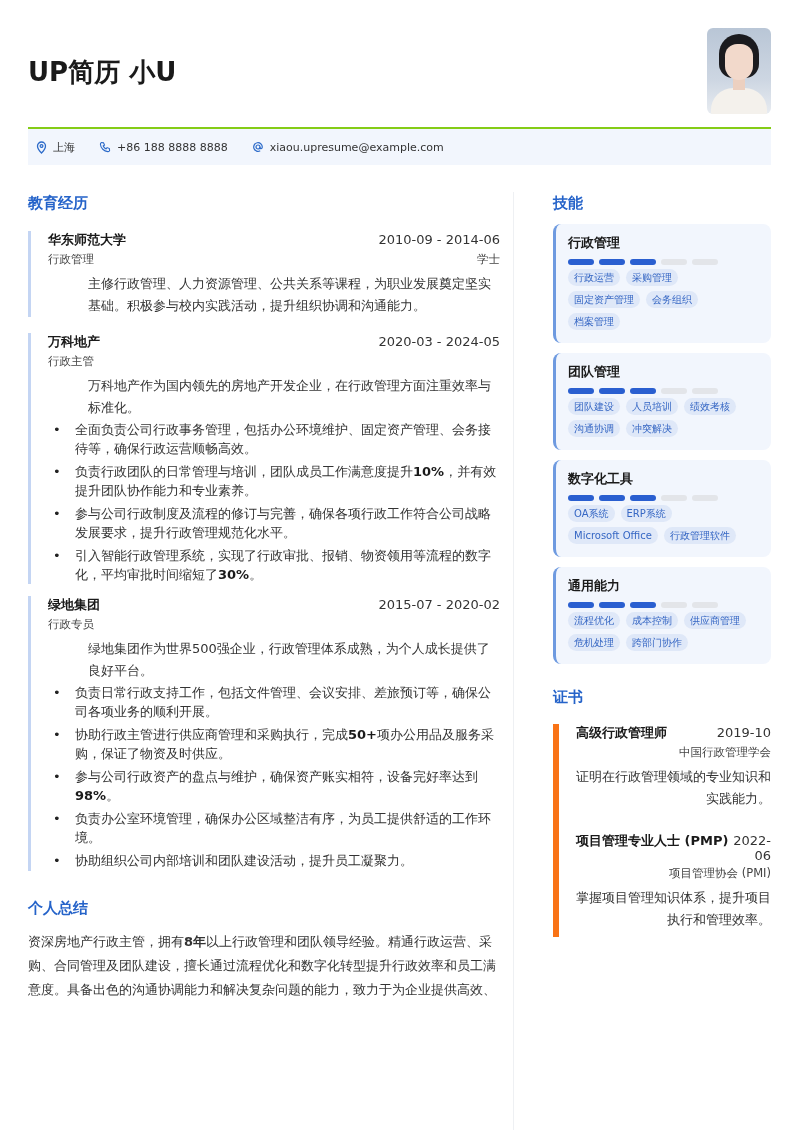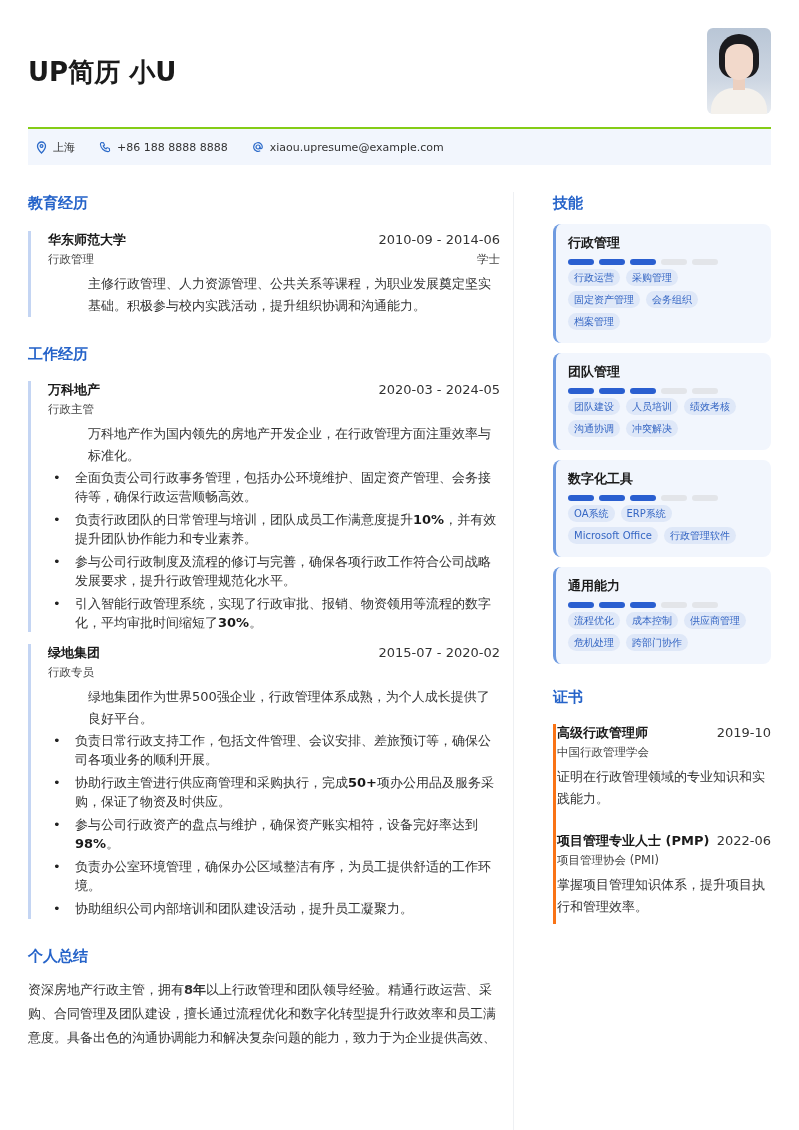--- a/index.html
+++ b/index.html
@@ -40,21 +40,21 @@
   .summary { font-size: 13px; color: #333; line-height: 24px; margin-top: 11px; }
 
   .skill-card { background: #f2f6fd; border-radius: 8px; border-left: 3px solid #6e9ae0; padding: 10px 12px 8px 12px; margin-bottom: 10px; }
   .skill-name { font-size: 13px; font-weight: bold; color: #1a1a1a; }
   .skill-bars { display: flex; margin-top: 7px; }
   .skill-bars span { width: 26px; height: 6px; border-radius: 3px; margin-right: 5px; background: #e3e5e9; }
   .skill-bars span.on { background: #2a5fd0; }
   .tags { display: flex; flex-wrap: wrap; margin-top: 4px; }
   .tag { font-size: 10px; color: #3667c4; background: #dfe8f8; border-radius: 9px; padding: 2px 6px; margin: 0 6px 5px 0; line-height: 13px; }
 
-  .cert { border-left: 3px solid #f97316; padding-left: 1px; padding-bottom: 6px; }
+  .cert { border-left: 6px solid #f97316; padding-left: 17px; padding-bottom: 6px; text-align: right; }
   .cert-head { display: flex; justify-content: space-between; align-items: baseline; }
   .cert-name { font-size: 13px; font-weight: bold; color: #1a1a1a; white-space: nowrap; }
   .cert-date { font-size: 13px; color: #333; }
   .cert-org { font-size: 11.5px; color: #444; margin-top: 3px; }
   .cert-desc { font-size: 13px; color: #333; line-height: 22px; margin-top: 6px; }
 </style>
 </head>
 <body>
 
 <div class="header">
@@ -100,21 +100,20 @@
       <span class="entry-org">华东师范大学</span>
       <span class="entry-date">2010-09 - 2014-06</span>
     </div>
     <div class="entry-sub">
       <span>行政管理</span>
       <span>学士</span>
     </div>
     <div class="entry-desc">主修行政管理、人力资源管理、公共关系等课程，为职业发展奠定坚实基础。积极参与校内实践活动，提升组织协调和沟通能力。</div>
   </div>
 
-  <div class="section-title" style="margin-top:26px;">工作经历</div>
 
   <div class="entry" style="margin-top:16px;">
     <div class="entry-head">
       <span class="entry-org">万科地产</span>
       <span class="entry-date">2020-03 - 2024-05</span>
     </div>
     <div class="entry-sub">
       <span>行政主管</span>
     </div>
     <div class="entry-desc">万科地产作为国内领先的房地产开发企业，在行政管理方面注重效率与标准化。</div>

